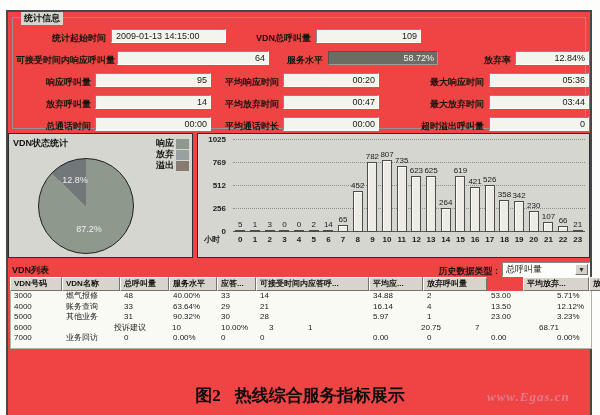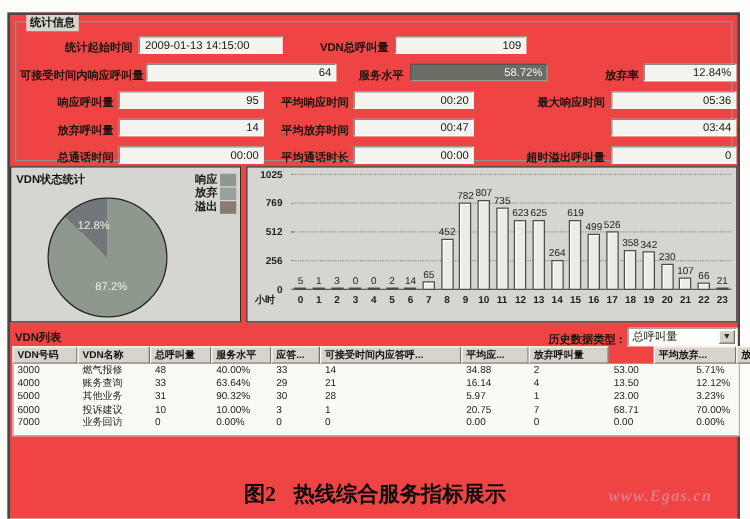--- a/index.html
+++ b/index.html
@@ -101,20 +101,21 @@
       <span class="fbox" style="left:82px;top:55px;width:116px">95</span>
       <span class="flabel" style="left:186px;top:57px;width:80px">平均响应时间</span>
       <span class="fbox" style="left:270px;top:55px;width:96px">00:20</span>
       <span class="flabel" style="left:390px;top:57px;width:81px">最大响应时间</span>
       <span class="fbox" style="left:476px;top:55px;width:100px">05:36</span>
 
       <span class="flabel" style="left:0;top:79px;width:78px">放弃呼叫量</span>
       <span class="fbox" style="left:82px;top:77px;width:116px">14</span>
       <span class="flabel" style="left:186px;top:79px;width:80px">平均放弃时间</span>
       <span class="fbox" style="left:270px;top:77px;width:96px">00:47</span>
+      <span class="flabel" style="left:390px;top:79px;width:81px">最大放弃时间</span>
       <span class="fbox" style="left:476px;top:77px;width:100px">03:44</span>
 
       <span class="flabel" style="left:0;top:101px;width:78px">总通话时间</span>
       <span class="fbox" style="left:82px;top:99px;width:116px">00:00</span>
       <span class="flabel" style="left:186px;top:101px;width:80px">平均通话时长</span>
       <span class="fbox" style="left:270px;top:99px;width:96px">00:00</span>
       <span class="flabel" style="left:390px;top:101px;width:81px">超时溢出呼叫量</span>
       <span class="fbox" style="left:476px;top:99px;width:100px">0</span>
     </div>
 
@@ -211,21 +212,21 @@
           </div>
           <div class="bar-slot">
             <span class="bar-val">264</span>
             <div class="bar-rect" style="height: 23.6956px;"></div>
           </div>
           <div class="bar-slot">
             <span class="bar-val">619</span>
             <div class="bar-rect" style="height: 55.559px;"></div>
           </div>
           <div class="bar-slot">
-            <span class="bar-val">499</span>
+            <span class="bar-val">421</span>
             <div class="bar-rect" style="height: 44.7883px;"></div>
           </div>
           <div class="bar-slot">
             <span class="bar-val">526</span>
             <div class="bar-rect" style="height: 47.2117px;"></div>
           </div>
           <div class="bar-slot">
             <span class="bar-val">358</span>
             <div class="bar-rect" style="height: 32.1327px;"></div>
           </div>
@@ -329,21 +330,21 @@
           <span class="td" style="width: 48px;">90.32%</span>
           <span class="td" style="width: 39px;">30</span>
           <span class="td" style="width: 113px;">28</span>
           <span class="td" style="width: 54px;">5.97</span>
           <span class="td" style="width: 64px;">1</span>
           <span class="td" style="width: 66px;">23.00</span>
           <span class="td" style="width: 39px;">3.23%</span>
         </div>
         <div class="trow">
           <span class="td" style="width: 52px;">6000</span>
-          <span class="td" style="width: 58px;">投诉建议</span>
+          <span class="td" style="width: 58px; margin-left: 48px;">投诉建议</span>
           <span class="td" style="width: 49px;">10</span>
           <span class="td" style="width: 48px;">10.00%</span>
           <span class="td" style="width: 39px;">3</span>
           <span class="td" style="width: 113px;">1</span>
           <span class="td" style="width: 54px;">20.75</span>
           <span class="td" style="width: 64px;">7</span>
           <span class="td" style="width: 66px;">68.71</span>
           <span class="td" style="width: 39px;">70.00%</span>
         </div>
         <div class="trow">

